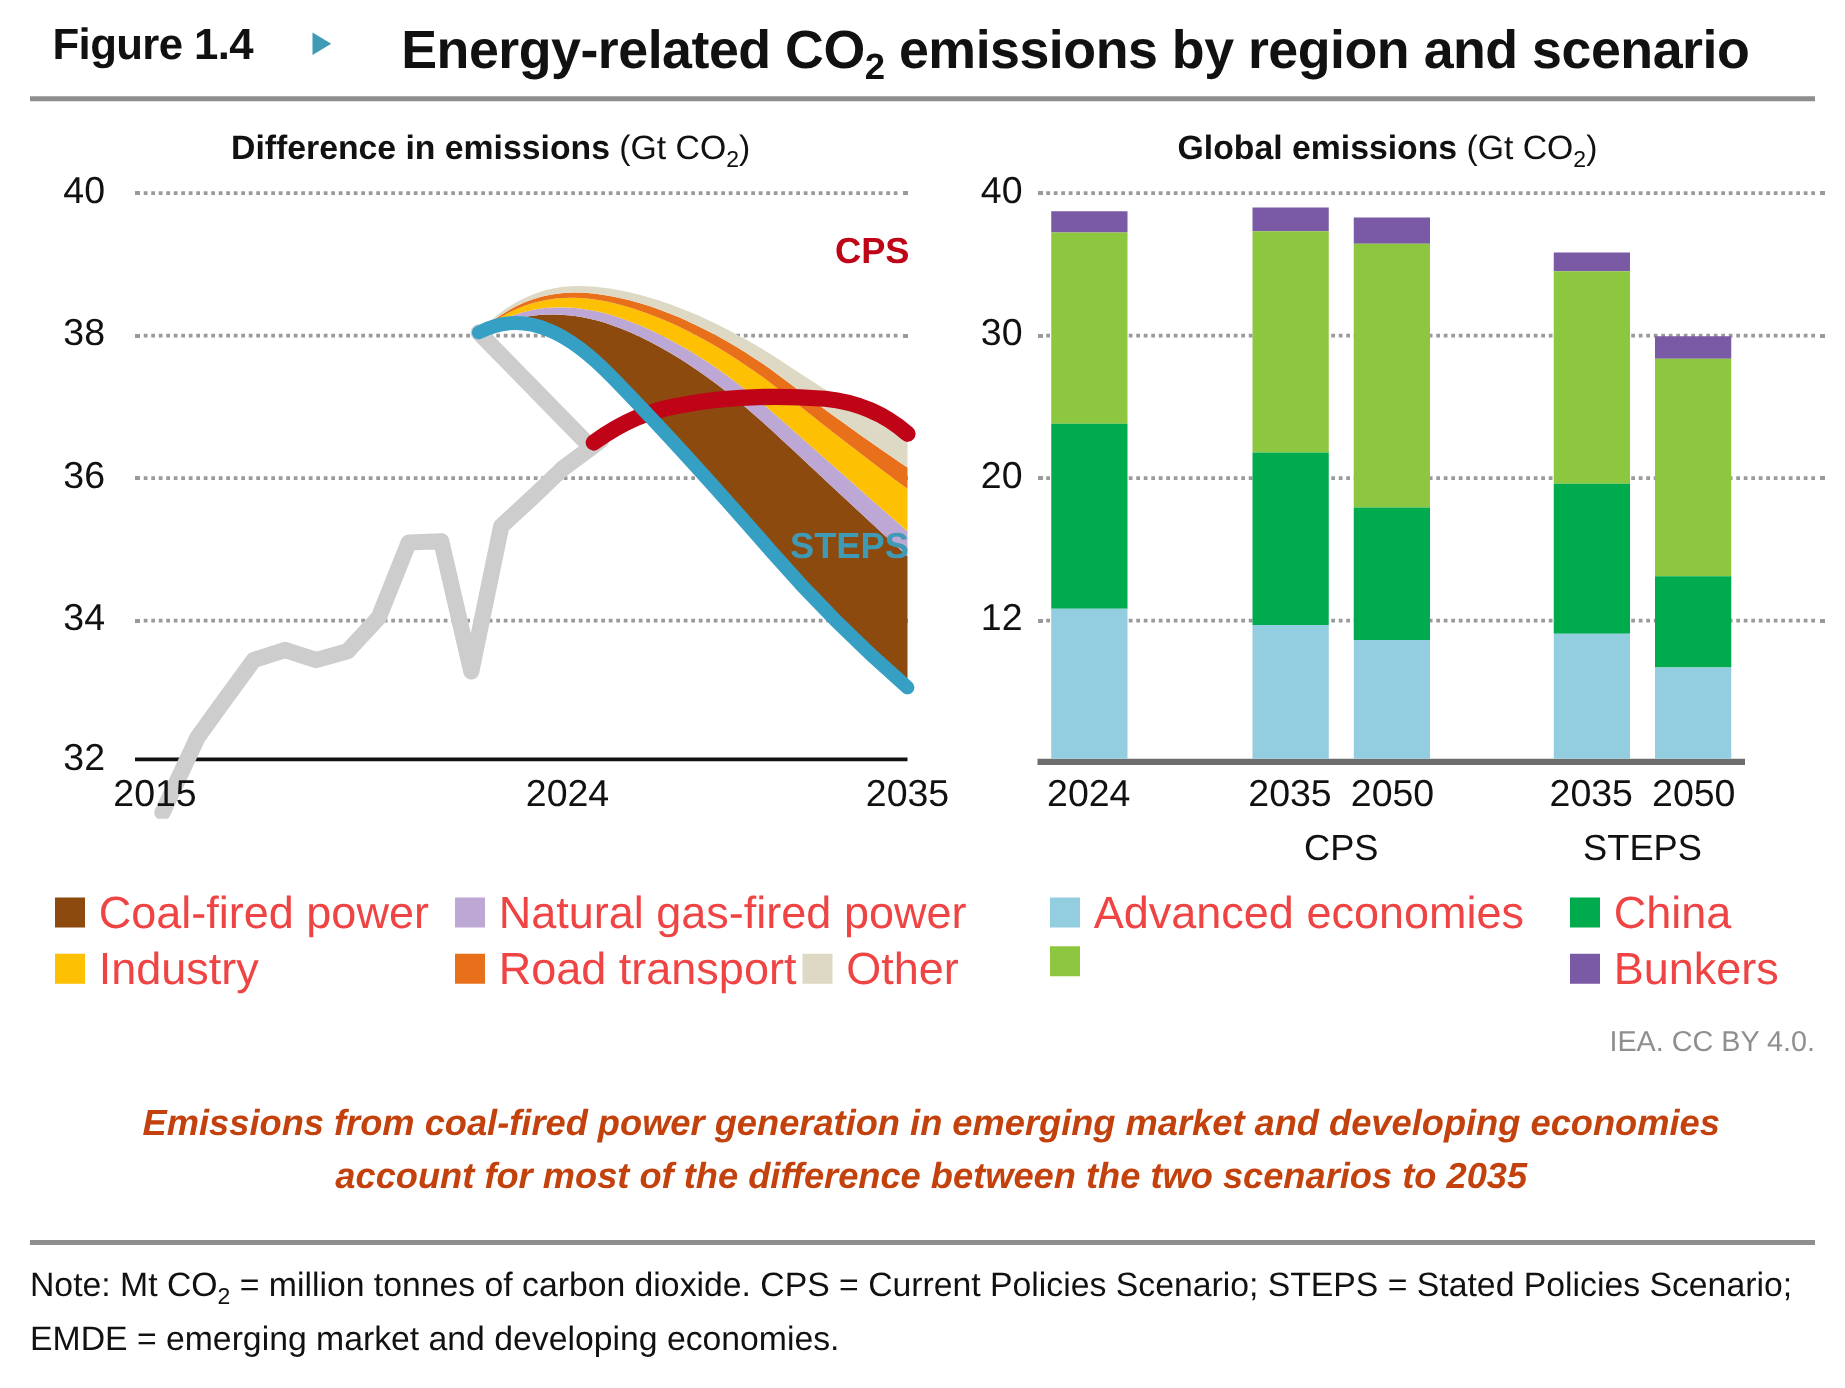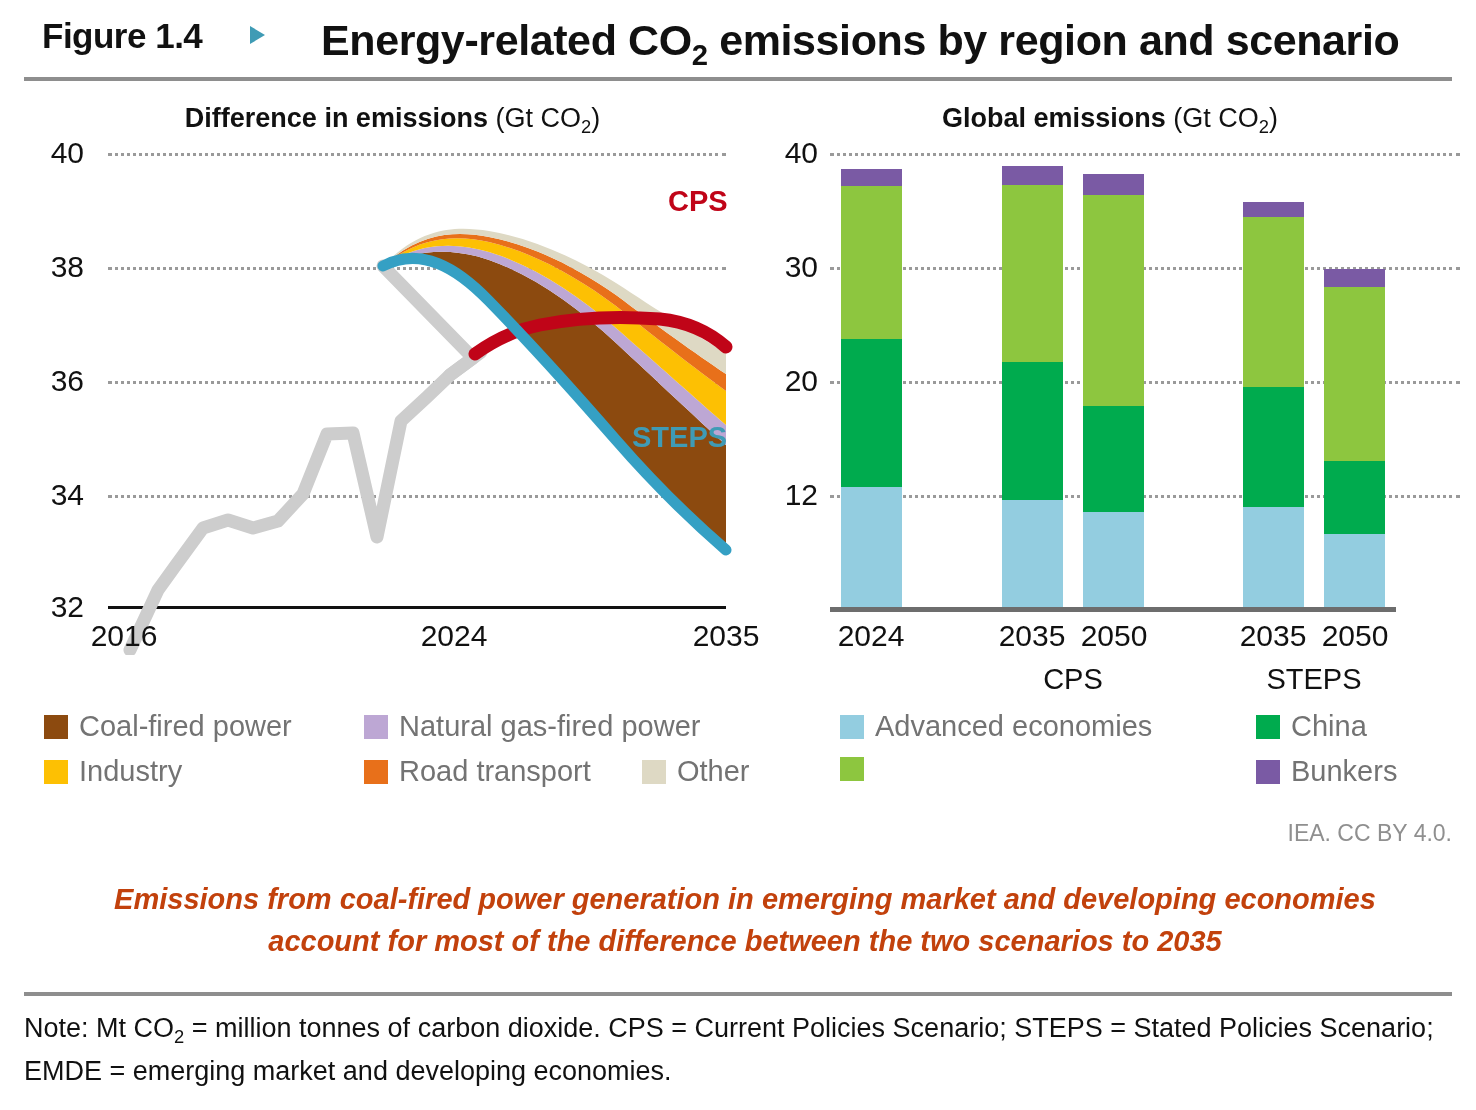--- a/index.html
+++ b/index.html
@@ -63,21 +63,21 @@
   .lbl-steps{color:#3f9bb5;}
 
   
   .bar{position:absolute;}
   .seg{position:absolute;left:0;width:100%;}
 
   
   .legend{position:absolute;}
   .lgitem{position:absolute;display:flex;align-items:center;white-space:nowrap;}
   .swatch{width:24px;height:24px;margin-right:11px;flex:0 0 auto;}
-  .lgtext{font-size:29px;color:#737373;line-height:1;}
+  .lgtext{font-size:36px;color:#ef4444;line-height:1;}
 
   .credit{
     position:absolute;right:24px;top:820px;
     font-size:23px;color:#8f8f8f;
   }
   .caption{
     position:absolute;left:100px;top:878px;width:1290px;
     text-align:center;font-size:29px;font-style:italic;font-weight:bold;
     color:#c2410c;line-height:1.45;
   }
@@ -144,21 +144,21 @@
     <polyline points="430,280 453,263 461,257" fill="none" stroke="#cdcdcd" stroke-width="13" stroke-linejoin="round" stroke-linecap="round"></polyline>
 
     <path d="M455,259 C480,241 500,234 520,230 C560,222 600,221 640,224 C670,227 690,238 706,252" fill="none" stroke="#c00418" stroke-width="13" stroke-linecap="round" stroke-linejoin="round"></path>
 
     <path d="M363,171 C401,151 437,173 469,206 C512,250 556,299 596,345 C636,391 676,429 706,455" fill="none" stroke="#35a0c4" stroke-width="11" stroke-linecap="round" stroke-linejoin="round"></path>
   </svg>
 
   <div class="series-label lbl-cps" style="left:648px;top:90px;">CPS</div>
   <div class="series-label lbl-steps" style="left:612px;top:326px;">STEPS</div>
 
-  <div class="xtick" style="left:104px;top:524px;">2016</div>
+  <div class="xtick" style="left:104px;top:524px;">2015</div>
   <div class="xtick" style="left:434px;top:524px;">2024</div>
   <div class="xtick" style="left:706px;top:524px;">2035</div>
 </div>
 
 <div class="panel panel-right">
   <div class="panel-title">
     <span>Global emissions</span>
     <span class="unit">(Gt CO<sub>2</sub>)</span>
   </div>
 

